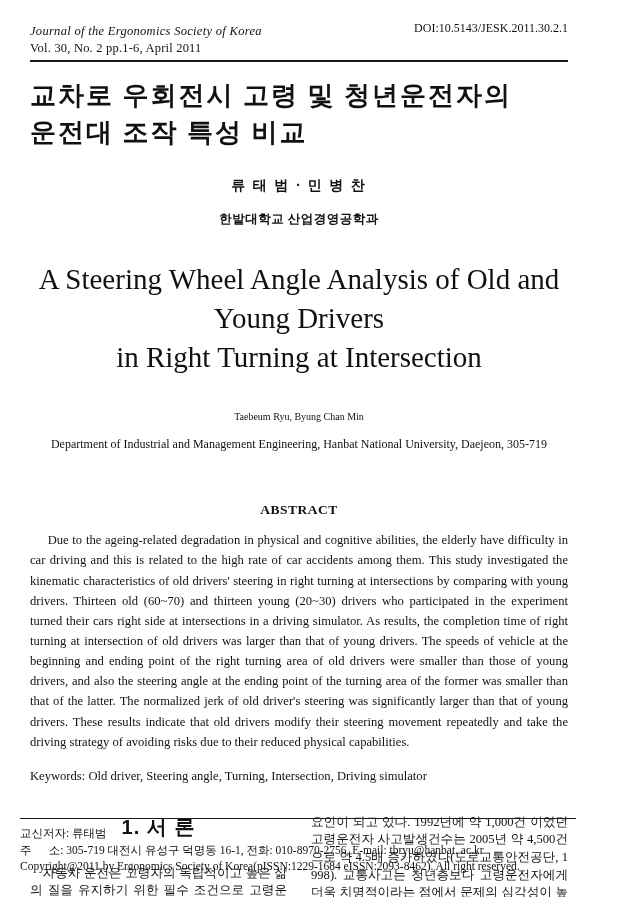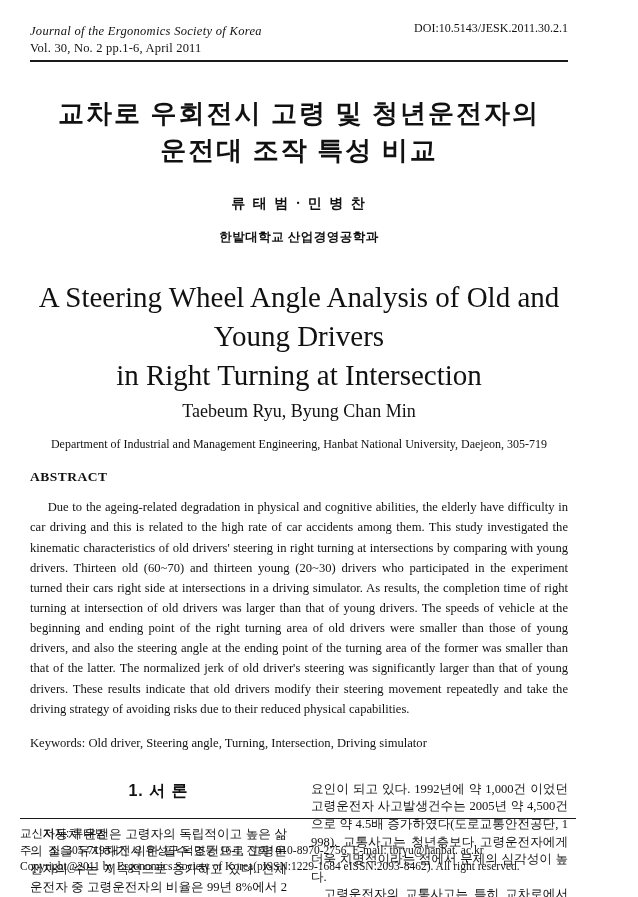--- a/index.html
+++ b/index.html
@@ -34,22 +34,21 @@
     font-size: 12px;
   }
   .hdr-rule {
     border: none;
     border-top: 2px solid #1a1a1a;
     margin-top: 4px;
   }
 
   
   .title-ko {
-    margin-top: 34px;
-    text-align: center;
+    margin-top: 16px;
     font-weight: bold;
     font-size: 26px;
     line-height: 1.42;
     letter-spacing: 2px;
   }
   .authors-ko {
     margin-top: 25px;
     text-align: center;
     font-weight: bold;
     font-size: 14px;
@@ -65,33 +64,34 @@
 
   
   .title-en {
     margin-top: 32px;
     text-align: center;
     font-size: 29px;
     line-height: 1.35;
     font-weight: normal;
   }
   .authors-en {
-    margin-top: 6px;
+    margin-top: 34px;
     text-align: center;
-    font-size: 18px;
+    font-size: 10px;
   }
   .affil-en {
     margin-top: 15px;
     text-align: center;
     font-size: 12px;
   }
 
   
   .abs-head {
-    margin-top: 17px;
+    margin-top: 50px;
+    text-align: center;
     font-weight: bold;
     font-size: 13.5px;
     letter-spacing: 0.5px;
   }
   .abs-body {
     margin-top: 12px;
     font-size: 12.6px;
     line-height: 1.6;
     text-align: justify;
     text-indent: 1.4em;
@@ -104,21 +104,21 @@
   
   .cols {
     margin-top: 30px;
     display: flex;
     gap: 24px;
   }
   .col { width: 50%; }
   .sec-head {
     font-family: "Liberation Sans", "DejaVu Sans", sans-serif;
     font-weight: bold;
-    font-size: 16px;
+    font-size: 20px;
     text-align: center;
     letter-spacing: 1px;
     margin-bottom: 24px;
   }
   .kbody {
     font-size: 12.6px;
     line-height: 17.6px;
     text-align: justify;
     word-break: break-all;
   }

